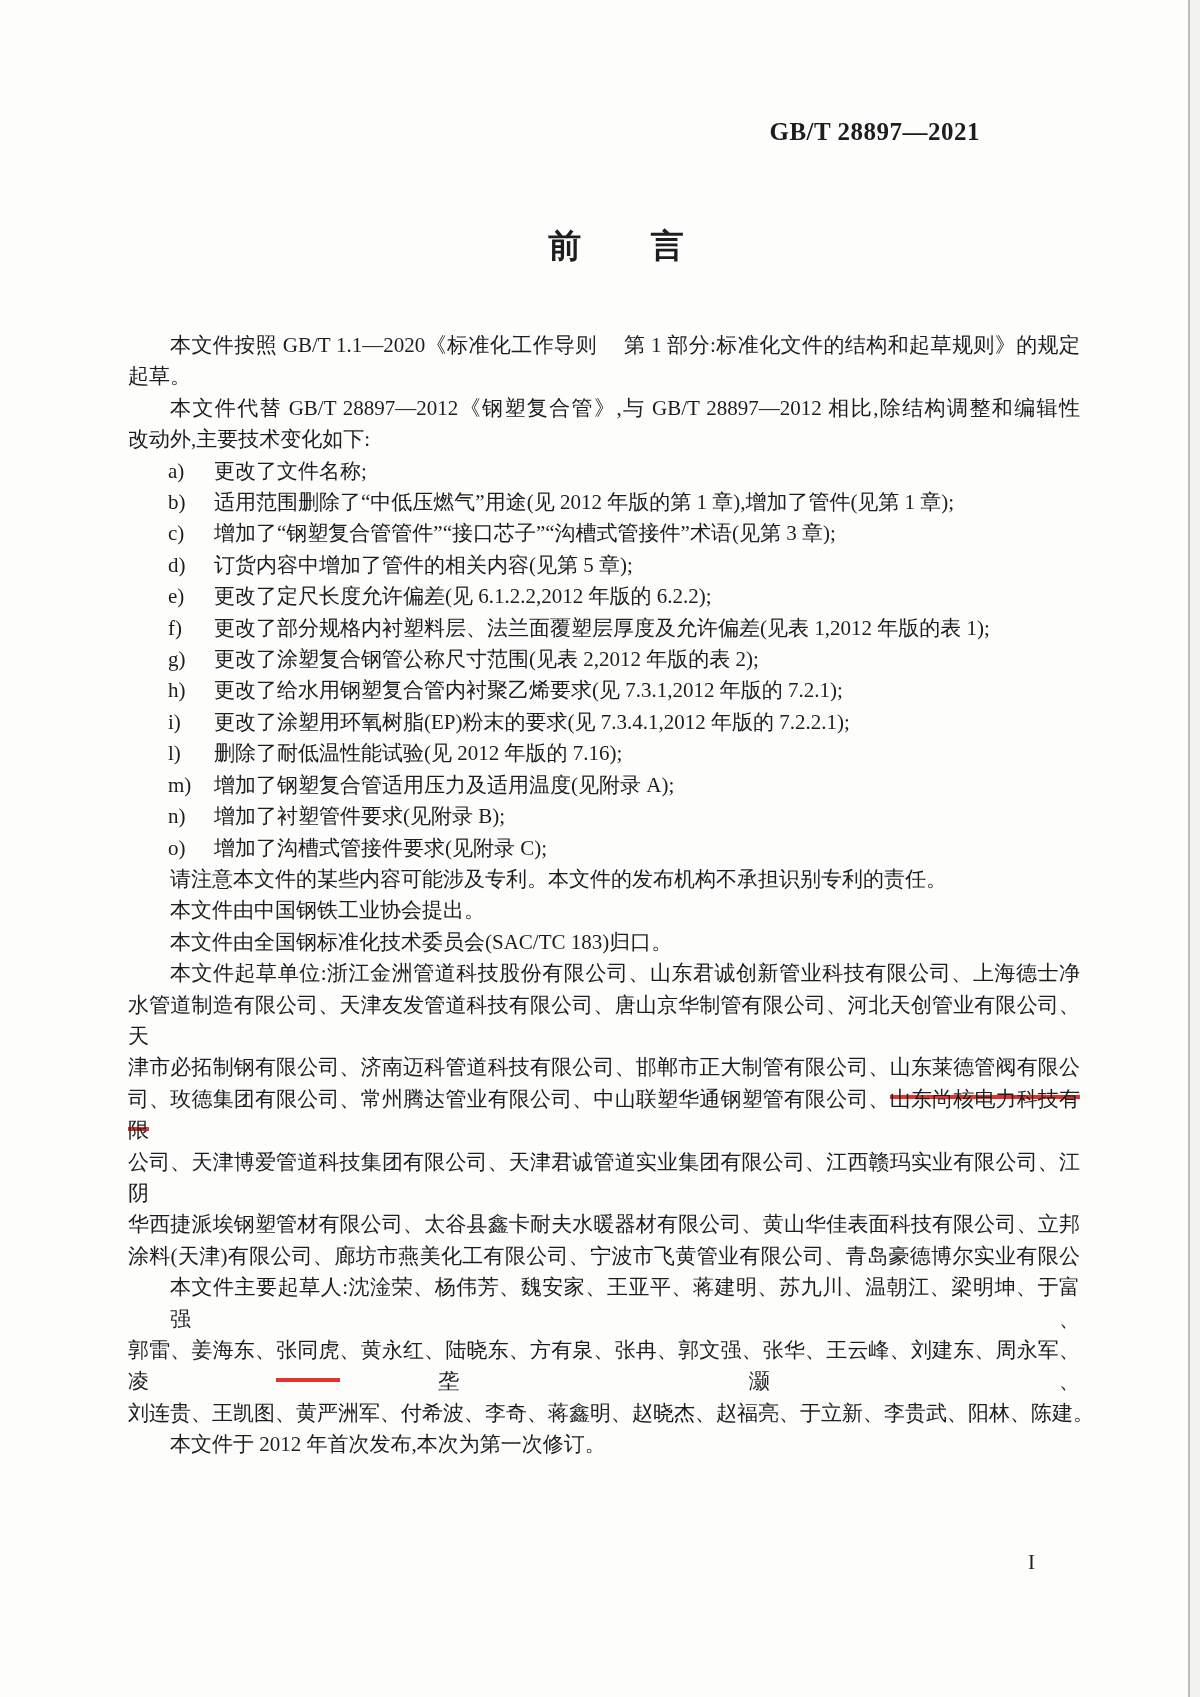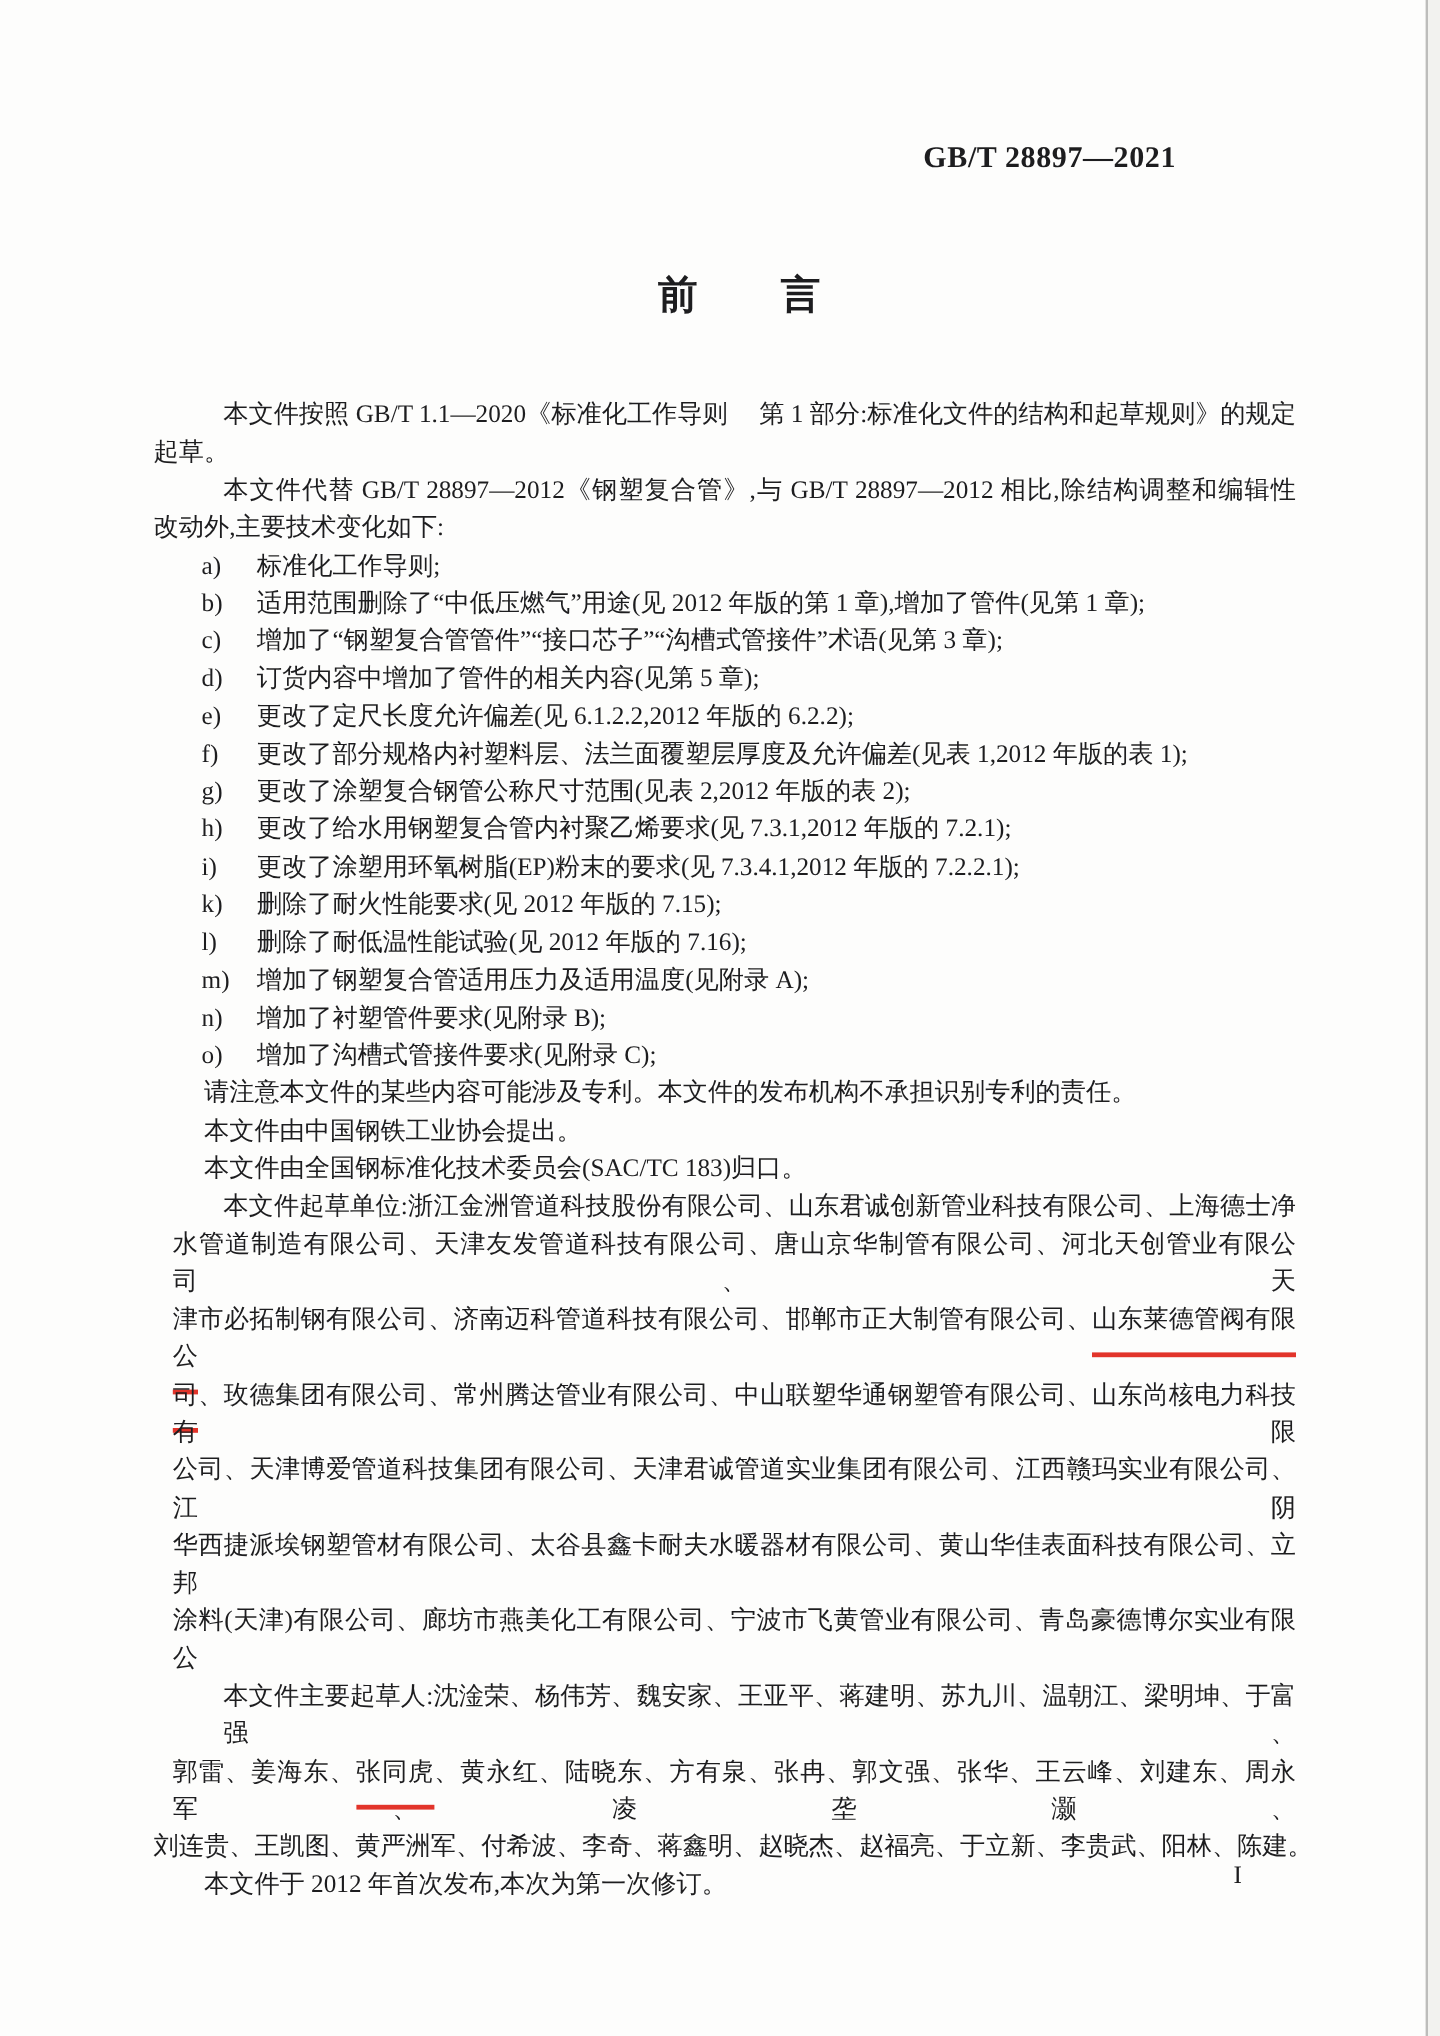--- a/index.html
+++ b/index.html
@@ -26,21 +26,21 @@
     font-size:33px; font-weight:bold;
     letter-spacing:2.1em; text-indent:2.1em;
     font-family:"Liberation Sans","DejaVu Sans",sans-serif;
     white-space:nowrap;
   }
   .body-block {
     position:absolute; top:330px; left:128px; width:952px;
     font-size:21px; line-height:31.4px;
   }
   .line { white-space:nowrap; }
-  .line.fill { text-align:justify; text-align-last:justify; text-justify:inter-ideograph; white-space:normal;margin-left:16px; }
+  .line.fill { text-align:justify; text-align-last:justify; text-justify:inter-ideograph; white-space:normal; }
   .line.indent { padding-left:42px; }
   .line.list { padding-left:40px; }
   .marker { display:inline-block; width:46px; }
   .red-underline { border-bottom:4px solid #e2342a; padding-bottom:16px; }
   .page-num {
     position:absolute; top:1550px; left:1028px;
     font-size:21px;
   }
 </style>
 </head>
@@ -52,30 +52,29 @@
 
   <div class="std-code">GB/T 28897—2021</div>
 
   <h1 class="fw-title" style="margin:16px;">前言</h1>
 
   <div class="body-block">
       <div class="line indent fill"><span>本文件按照 GB/T 1.1—2020《标准化工作导则　 第 1 部分:标准化文件的结构和起草规则》的规定</span></div>
       <div class="line"><span>起草。</span></div>
       <div class="line indent fill"><span>本文件代替 GB/T 28897—2012《钢塑复合管》,与 GB/T 28897—2012 相比,除结构调整和编辑性</span></div>
       <div class="line"><span>改动外,主要技术变化如下:</span></div>
-      <div class="line list"><span class="marker">a)</span><span>标准化工作导则;</span></div>
+      <div class="line list"><span class="marker">a)</span><span>更改了文件名称;</span></div>
       <div class="line list"><span class="marker">b)</span><span>适用范围删除了“中低压燃气”用途(见 2012 年版的第 1 章),增加了管件(见第 1 章);</span></div>
       <div class="line list"><span class="marker">c)</span><span>增加了“钢塑复合管管件”“接口芯子”“沟槽式管接件”术语(见第 3 章);</span></div>
       <div class="line list"><span class="marker">d)</span><span>订货内容中增加了管件的相关内容(见第 5 章);</span></div>
       <div class="line list"><span class="marker">e)</span><span>更改了定尺长度允许偏差(见 6.1.2.2,2012 年版的 6.2.2);</span></div>
       <div class="line list"><span class="marker">f)</span><span>更改了部分规格内衬塑料层、法兰面覆塑层厚度及允许偏差(见表 1,2012 年版的表 1);</span></div>
       <div class="line list"><span class="marker">g)</span><span>更改了涂塑复合钢管公称尺寸范围(见表 2,2012 年版的表 2);</span></div>
       <div class="line list"><span class="marker">h)</span><span>更改了给水用钢塑复合管内衬聚乙烯要求(见 7.3.1,2012 年版的 7.2.1);</span></div>
       <div class="line list"><span class="marker">i)</span><span>更改了涂塑用环氧树脂(EP)粉末的要求(见 7.3.4.1,2012 年版的 7.2.2.1);</span></div>
-      <div class="line list"><span class="marker">k)</span><span>删除了耐火性能要求(见 2012 年版的 7.15);</span></div>
       <div class="line list"><span class="marker">l)</span><span>删除了耐低温性能试验(见 2012 年版的 7.16);</span></div>
       <div class="line list"><span class="marker">m)</span><span>增加了钢塑复合管适用压力及适用温度(见附录 A);</span></div>
       <div class="line list"><span class="marker">n)</span><span>增加了衬塑管件要求(见附录 B);</span></div>
       <div class="line list"><span class="marker">o)</span><span>增加了沟槽式管接件要求(见附录 C);</span></div>
       <div class="line indent"><span>请注意本文件的某些内容可能涉及专利。本文件的发布机构不承担识别专利的责任。</span></div>
       <div class="line indent"><span>本文件由中国钢铁工业协会提出。</span></div>
       <div class="line indent"><span>本文件由全国钢标准化技术委员会(SAC/TC 183)归口。</span></div>
       <div class="line indent fill"><span>本文件起草单位:浙江金洲管道科技股份有限公司、山东君诚创新管业科技有限公司、上海德士净</span></div>
       <div class="line fill"><span>水管道制造有限公司、天津友发管道科技有限公司、唐山京华制管有限公司、河北天创管业有限公司、天</span></div>
       <div class="line fill"><span>津市必拓制钢有限公司、济南迈科管道科技有限公司、邯郸市正大制管有限公司、</span><span class="red-underline">山东莱德管阀有限公</span></div>

